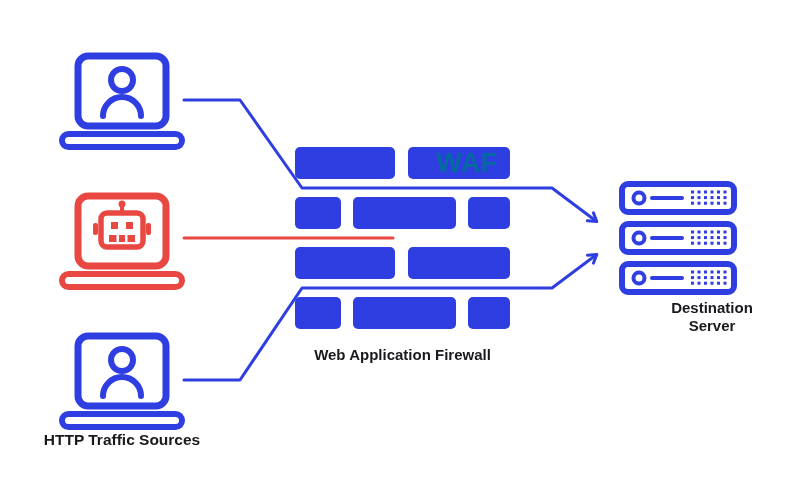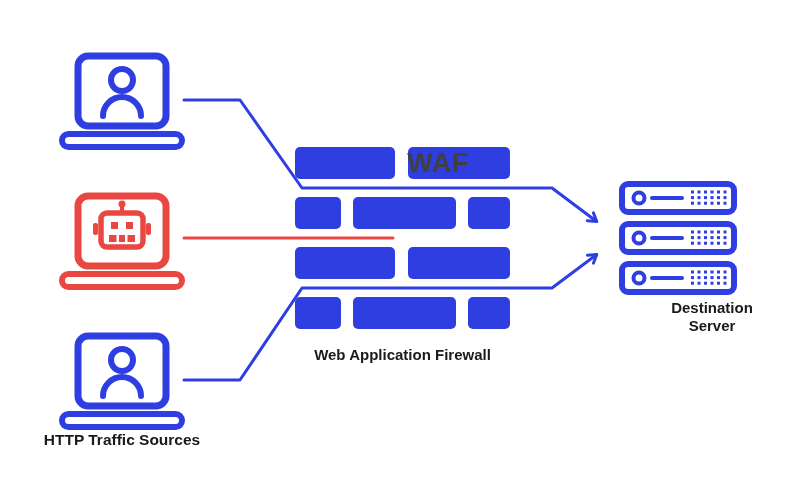--- a/index.html
+++ b/index.html
@@ -36,23 +36,23 @@
     position: absolute;
     color: var(--text, #1a1a1e);
     font-weight: 700;
     text-align: center;
     line-height: 1.2;
   }
   .label-sources  { left: 22px;  top: 431px; width: 200px; font-size: 15.5px; }
   .label-firewall { left: 292px; top: 346px; width: 221px; font-size: 15px; }
   .label-server   { left: 657px; top: 299px; width: 110px; font-size: 15px; }
   .label-waf {
-    left: 387px; top: 146px; width: 102px; height: 34px;
+    left: 416px; top: 146px; width: 102px; height: 34px;
     display: flex; align-items: center; justify-content: center;
-    color: #404040; font-size: 27px; font-weight: 700; letter-spacing: 0.5px;
+    color: #0369a1; font-size: 27px; font-weight: 700; letter-spacing: 0.5px;
   }
 </style>
 </head>
 <body>
 
 <div class="canvas">
 
   <svg class="scene" width="800" height="480" viewBox="0 0 800 480">
 
     <defs>

